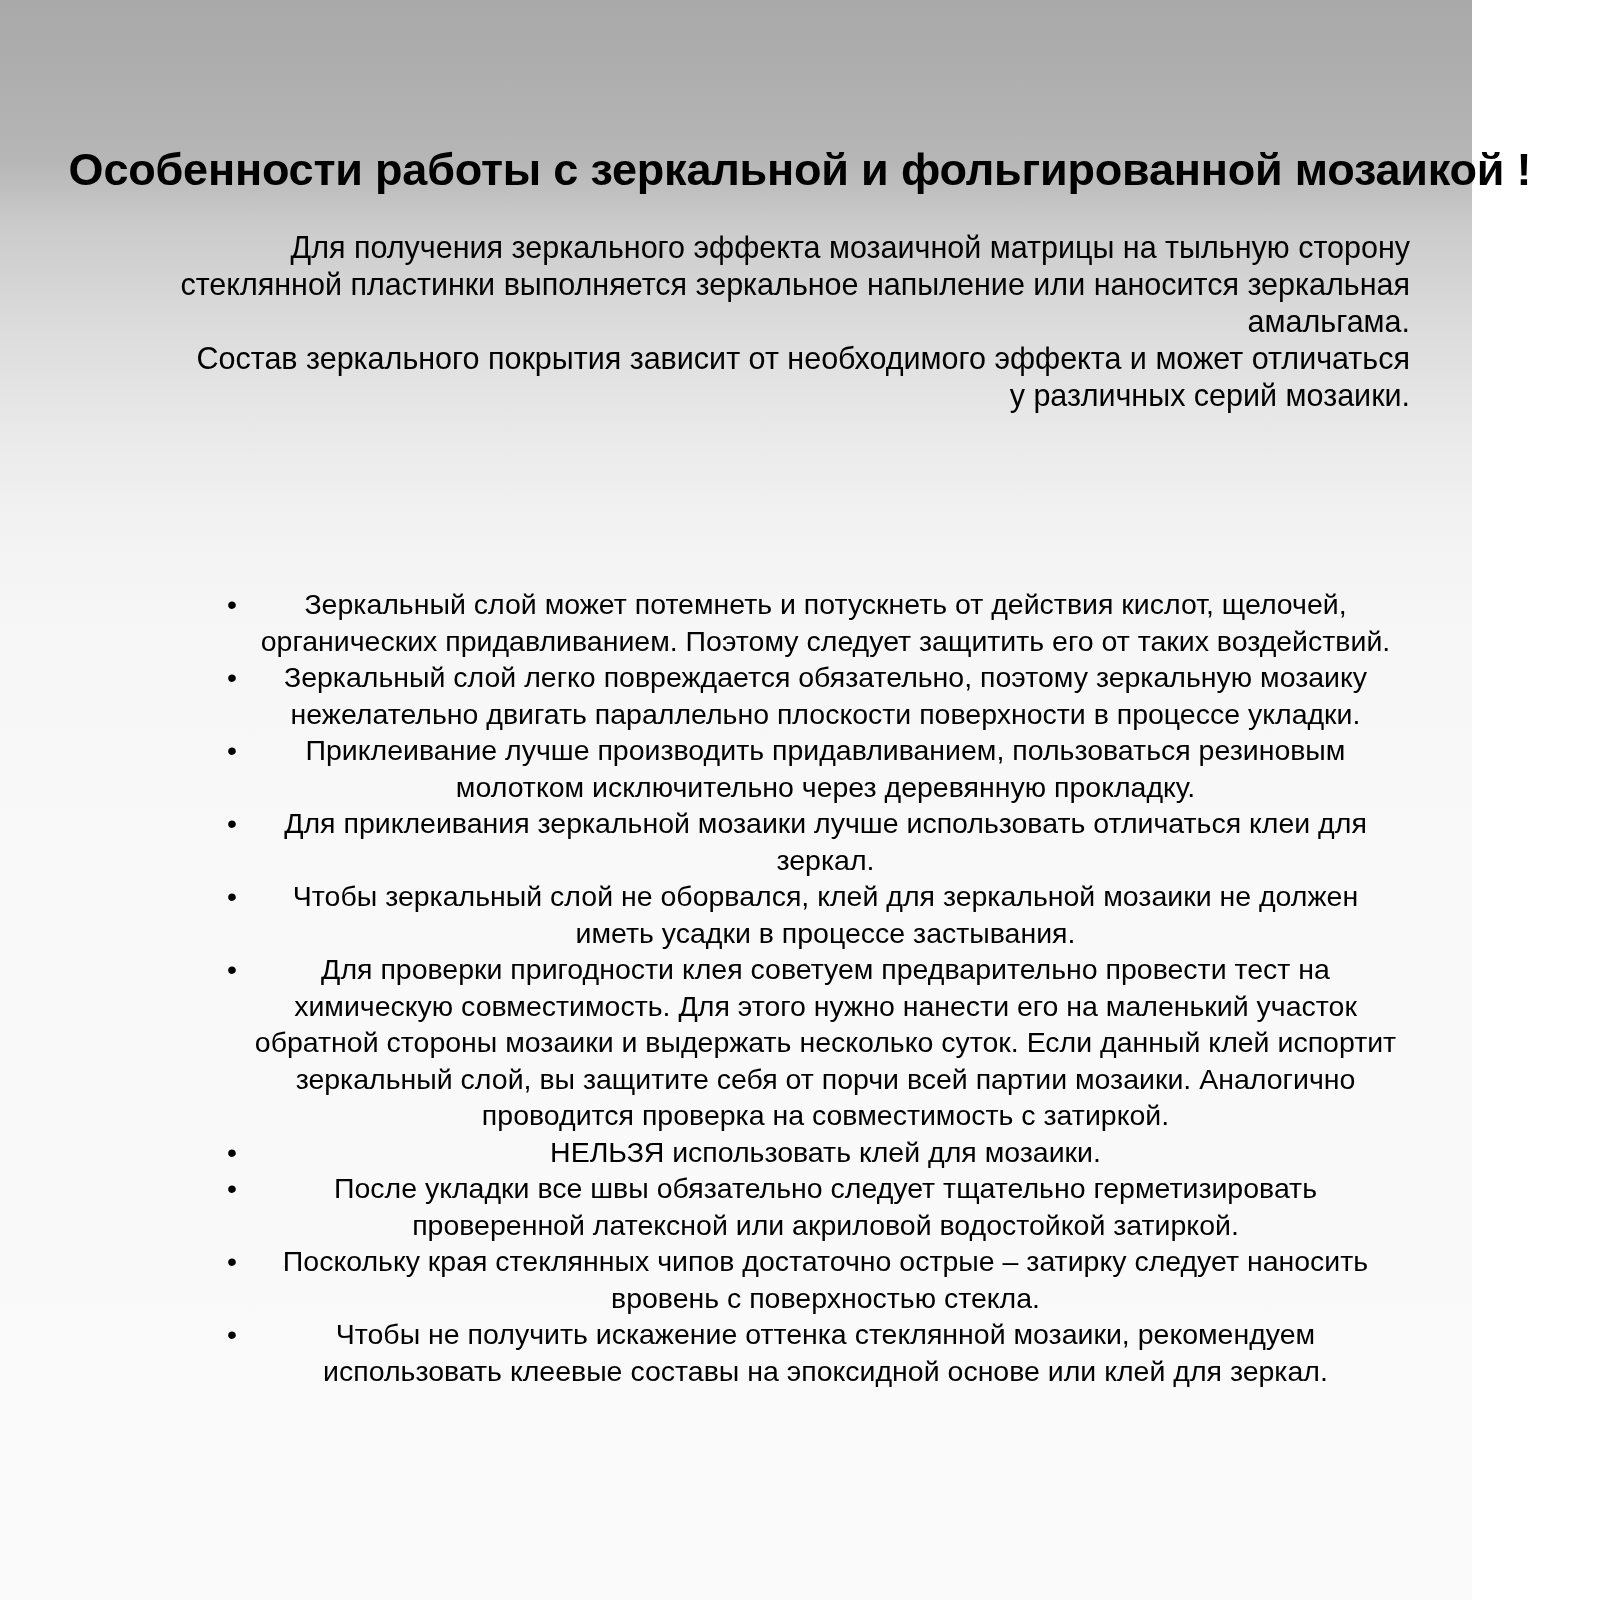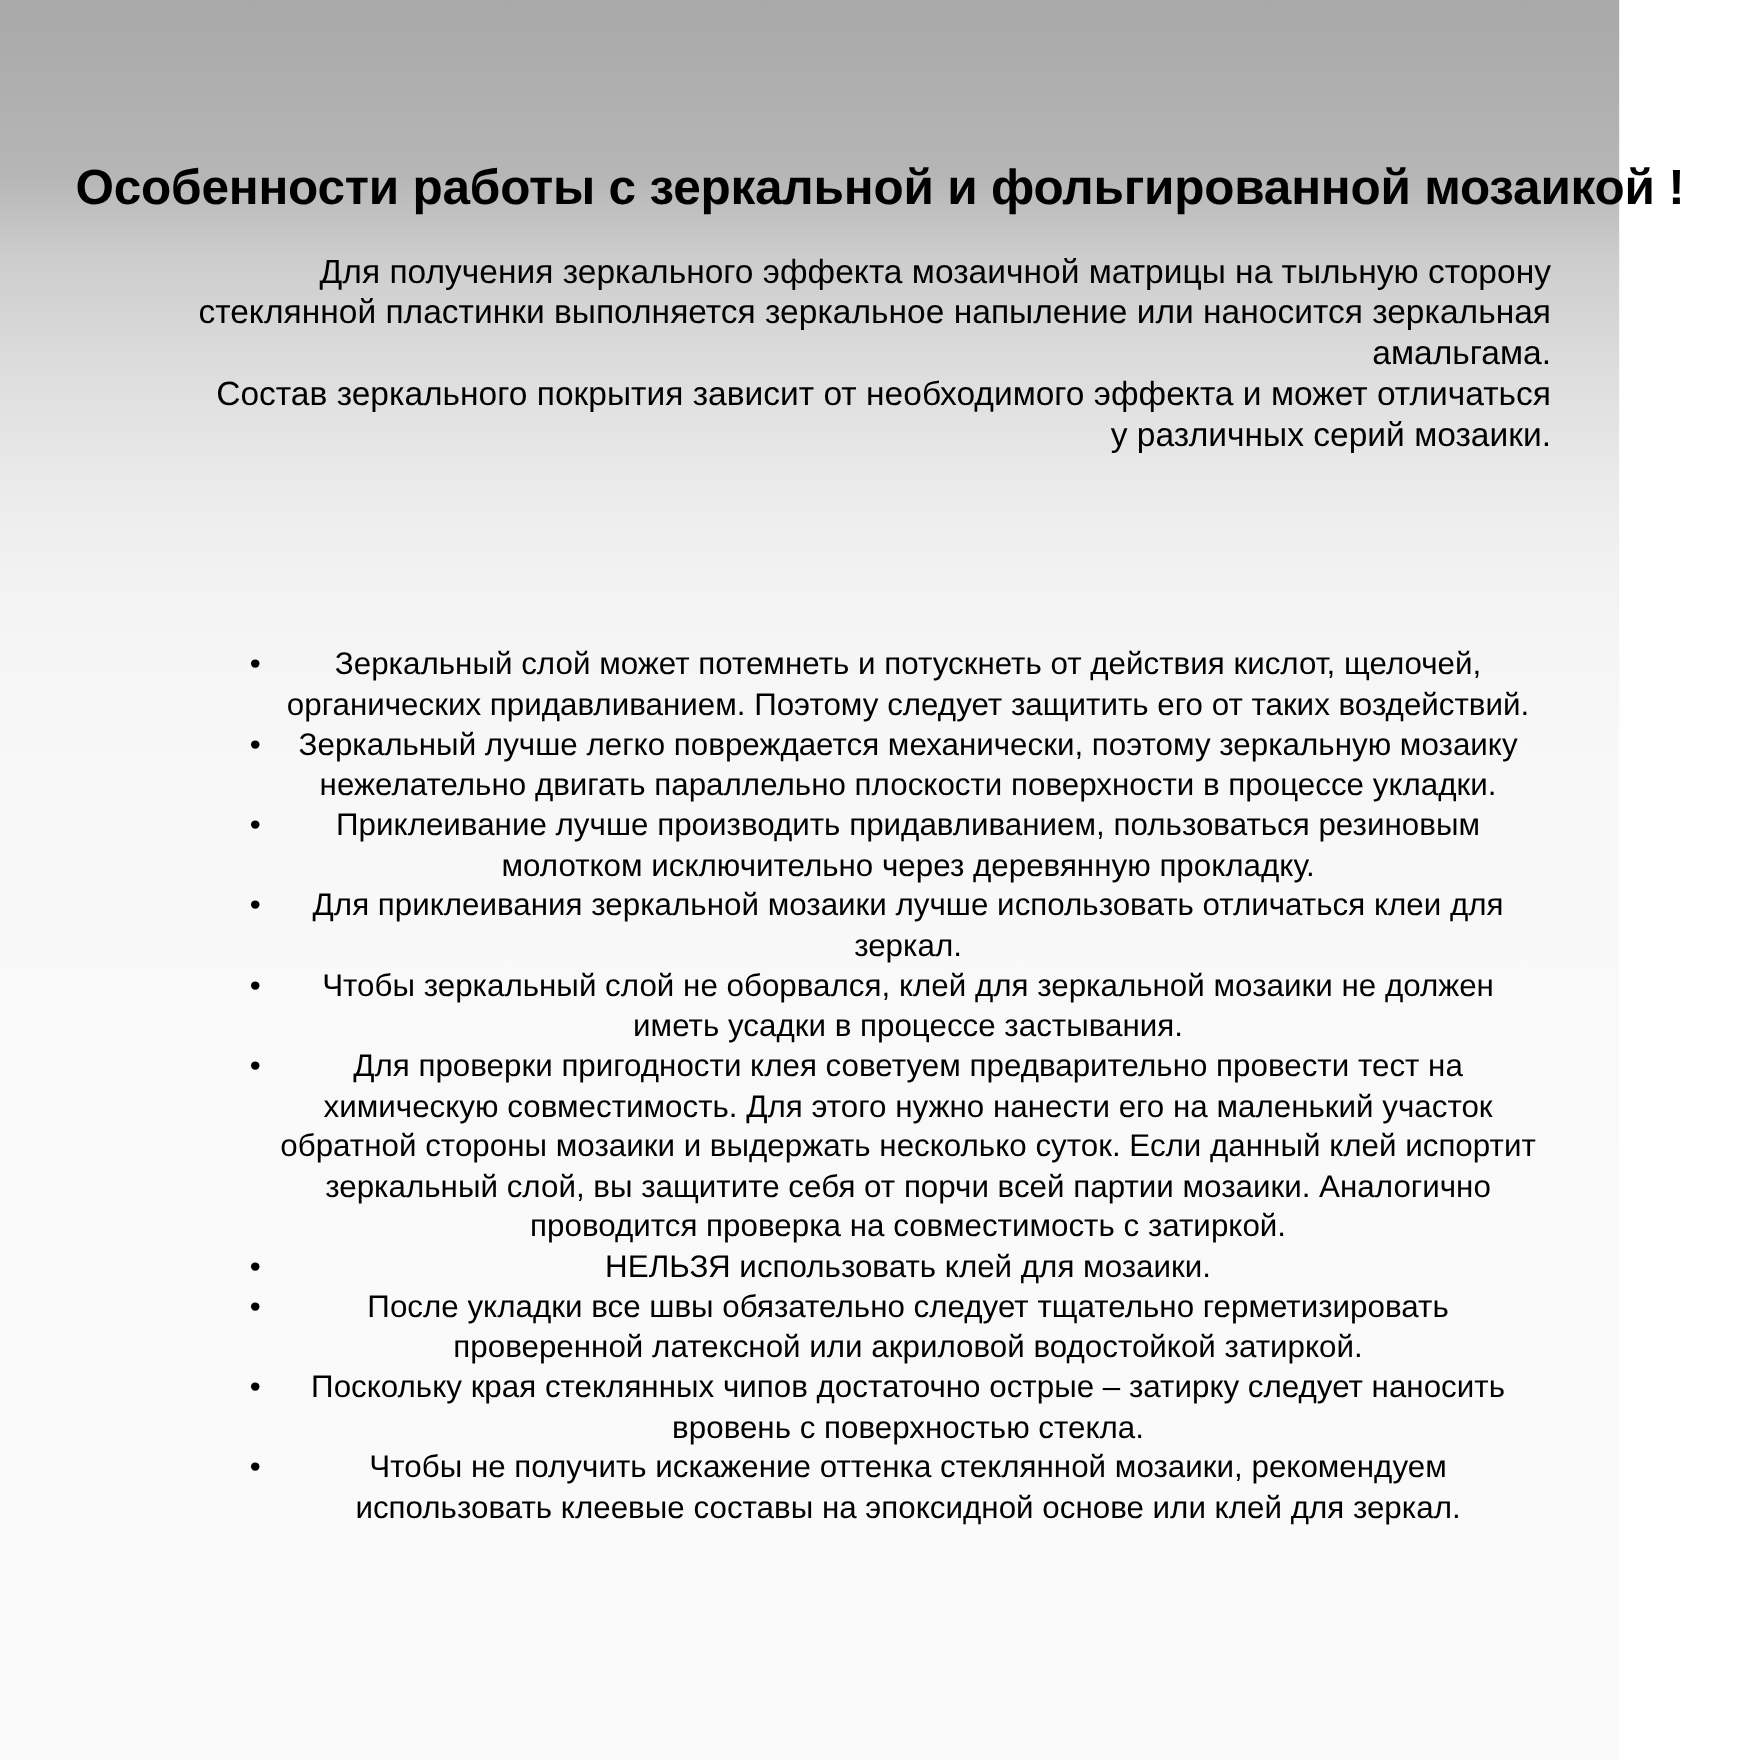--- a/index.html
+++ b/index.html
@@ -97,21 +97,21 @@
     <div class="para-gap"></div>
   </div>
 
   <div id="bullets">
       <div class="bullet-item">
         <span class="bullet-marker">•</span>
         <span class="bullet-text">Зеркальный слой может потемнеть и потускнеть от действия кислот, щелочей, органических придавливанием. Поэтому следует защитить его от таких воздействий.</span>
       </div>
       <div class="bullet-item">
         <span class="bullet-marker">•</span>
-        <span class="bullet-text">Зеркальный лучше легко повреждается механически, поэтому зеркальную мозаику нежелательно двигать параллельно плоскости поверхности в процессе укладки.</span>
+        <span class="bullet-text">Зеркальный слой легко повреждается обязательно, поэтому зеркальную мозаику нежелательно двигать параллельно плоскости поверхности в процессе укладки.</span>
       </div>
       <div class="bullet-item">
         <span class="bullet-marker">•</span>
         <span class="bullet-text">Приклеивание лучше производить придавливанием, пользоваться резиновым молотком исключительно через деревянную прокладку.</span>
       </div>
       <div class="bullet-item">
         <span class="bullet-marker">•</span>
         <span class="bullet-text">Для приклеивания зеркальной мозаики лучше использовать отличаться клеи для зеркал.</span>
       </div>
       <div class="bullet-item">

